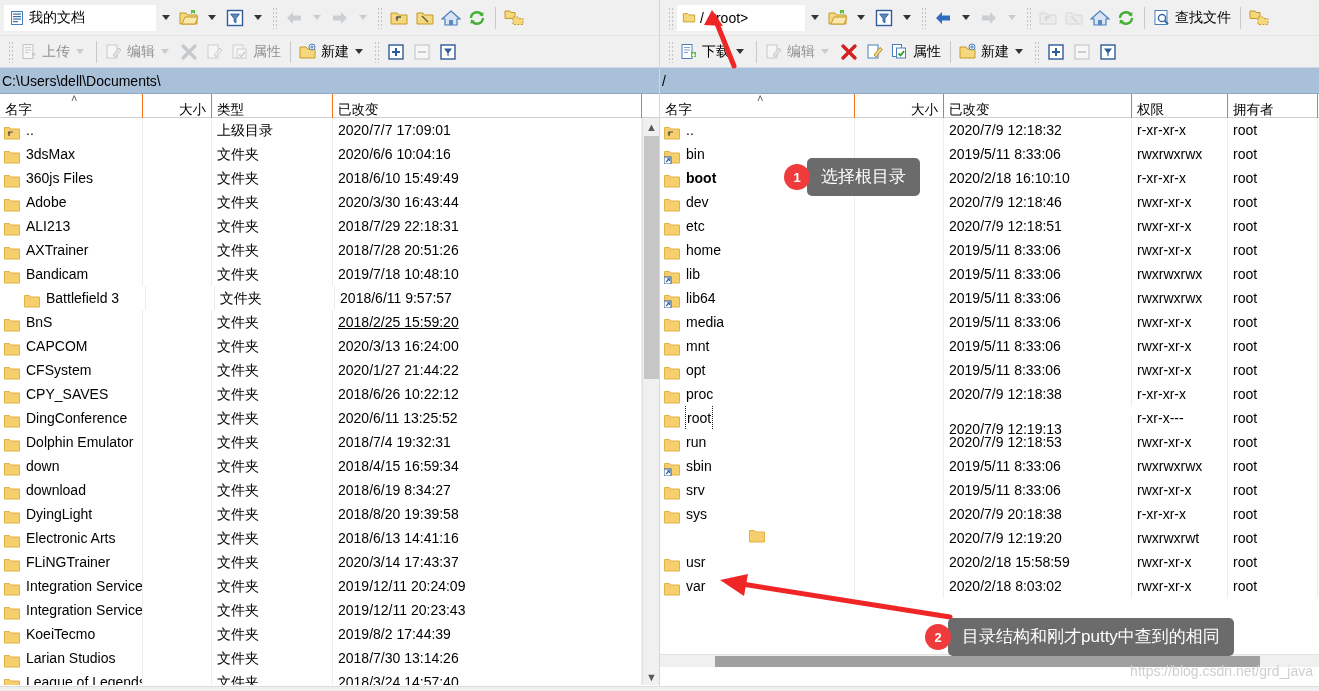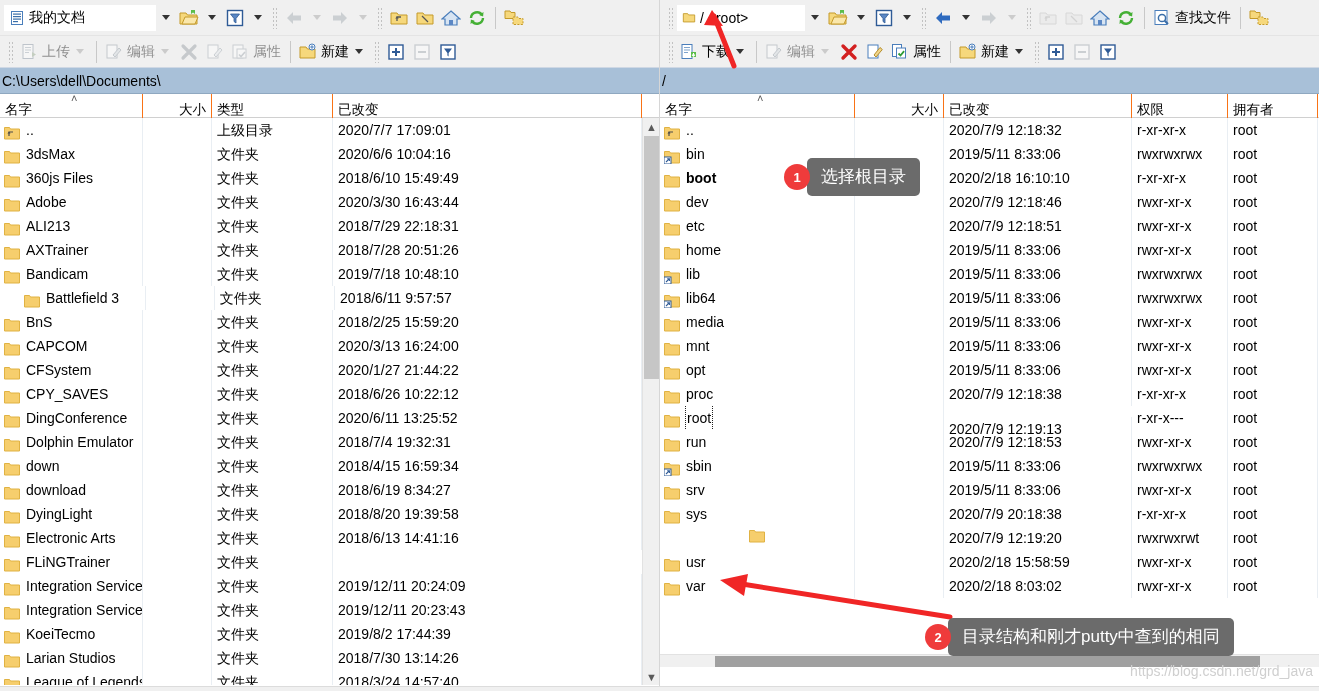--- a/index.html
+++ b/index.html
@@ -545,21 +545,21 @@
           </div>
           <div class="row">
             <div class="cell name" style="width: 143px;">
               <span class="folder"><svg width="16" height="14" viewBox="0 0 16 14">
                   <path d="M0.5 1.5 h5 l1 1.5 H15.5 v10 H0.5 Z" fill="#f6ce6d" stroke="#e0b243" stroke-width="1"></path>
                 </svg></span>
               <span class="nm">BnS</span>
             </div>
             <div class="cell num" style="width: 69px;"></div>
             <div class="cell" style="width: 121px;">文件夹</div>
-            <div class="cell" style="width: 309px;">2018/2/25  15:59:20</div>
+            <div class="cell" style="width: 309px; text-decoration: underline;">2018/2/25  15:59:20</div>
           </div>
           <div class="row">
             <div class="cell name" style="width: 143px;">
               <span class="folder"><svg width="16" height="14" viewBox="0 0 16 14">
                   <path d="M0.5 1.5 h5 l1 1.5 H15.5 v10 H0.5 Z" fill="#f6ce6d" stroke="#e0b243" stroke-width="1"></path>
                 </svg></span>
               <span class="nm">CAPCOM</span>
             </div>
             <div class="cell num" style="width: 69px;"></div>
             <div class="cell" style="width: 121px;">文件夹</div>
@@ -655,20 +655,21 @@
           </div>
           <div class="row">
             <div class="cell name" style="width: 143px;">
               <span class="folder"><svg width="16" height="14" viewBox="0 0 16 14">
                   <path d="M0.5 1.5 h5 l1 1.5 H15.5 v10 H0.5 Z" fill="#f6ce6d" stroke="#e0b243" stroke-width="1"></path>
                 </svg></span>
               <span class="nm">FLiNGTrainer</span>
             </div>
             <div class="cell num" style="width: 69px;"></div>
             <div class="cell" style="width: 121px;">文件夹</div>
+            <div class="cell" style="width: 309px;">2020/3/14  17:43:37</div>
           </div>
           <div class="row">
             <div class="cell name" style="width: 143px;">
               <span class="folder"><svg width="16" height="14" viewBox="0 0 16 14">
                   <path d="M0.5 1.5 h5 l1 1.5 H15.5 v10 H0.5 Z" fill="#f6ce6d" stroke="#e0b243" stroke-width="1"></path>
                 </svg></span>
               <span class="nm">Integration Services...</span>
             </div>
             <div class="cell num" style="width: 69px;"></div>
             <div class="cell" style="width: 121px;">文件夹</div>

